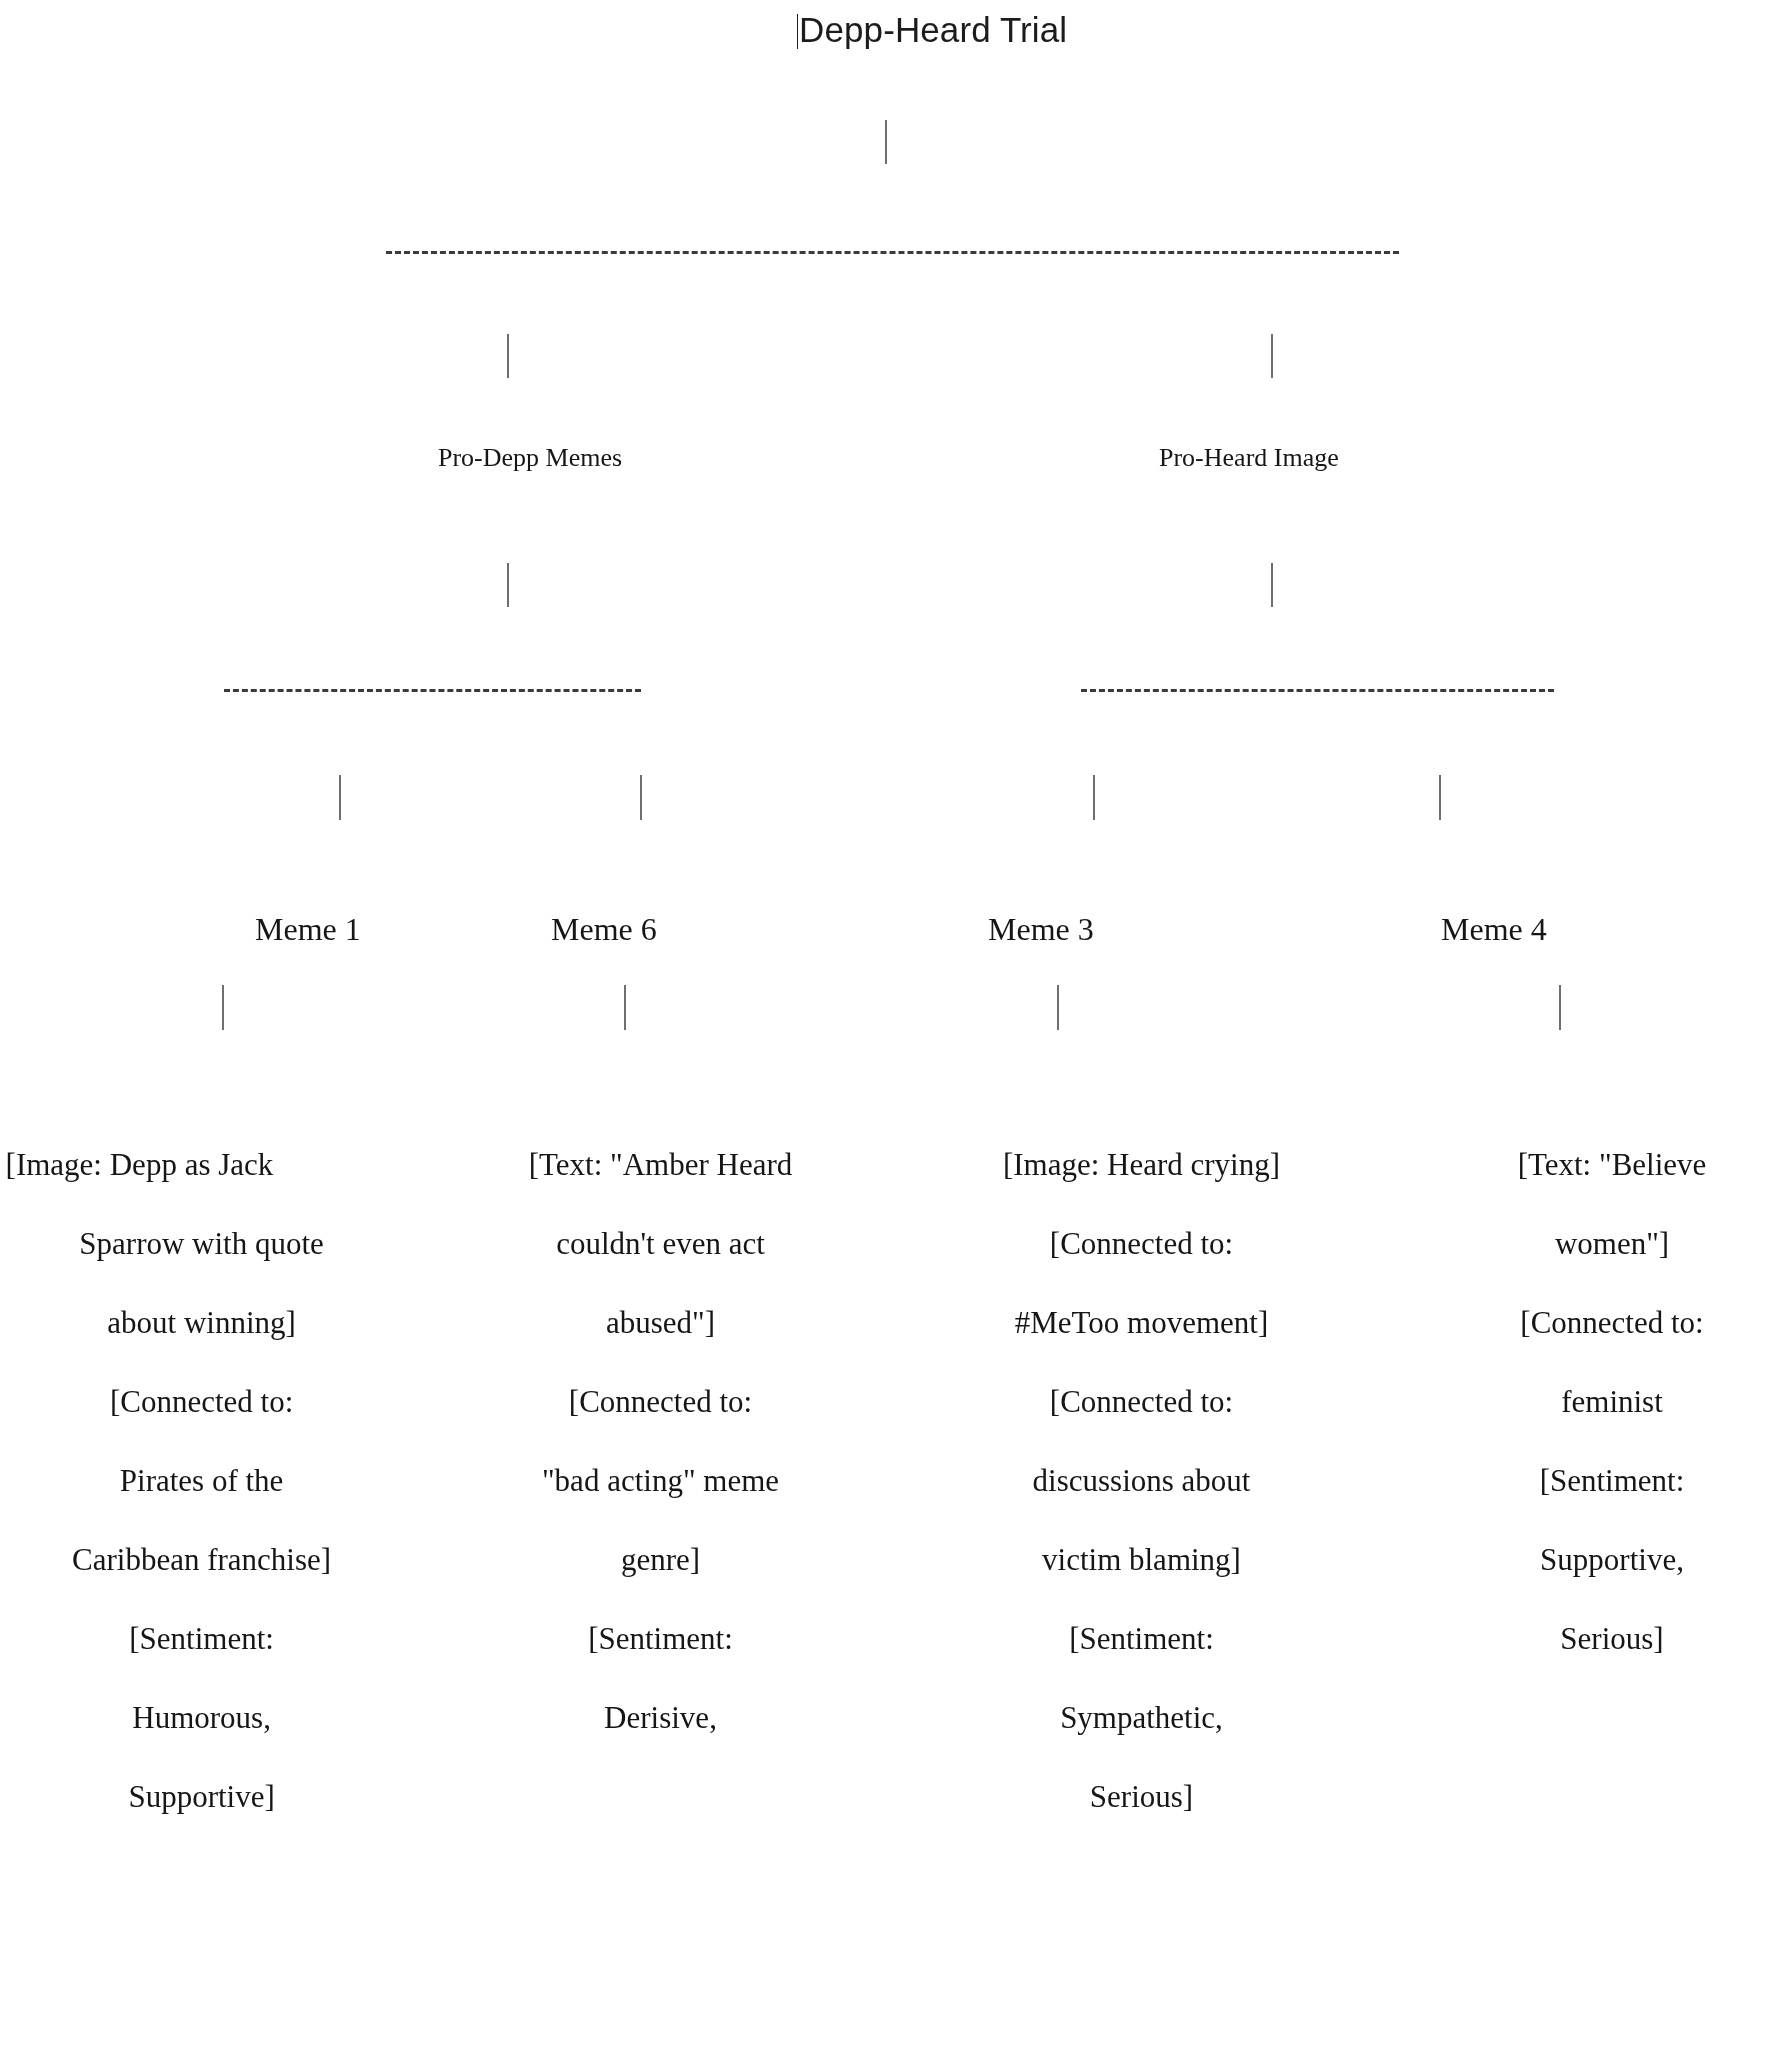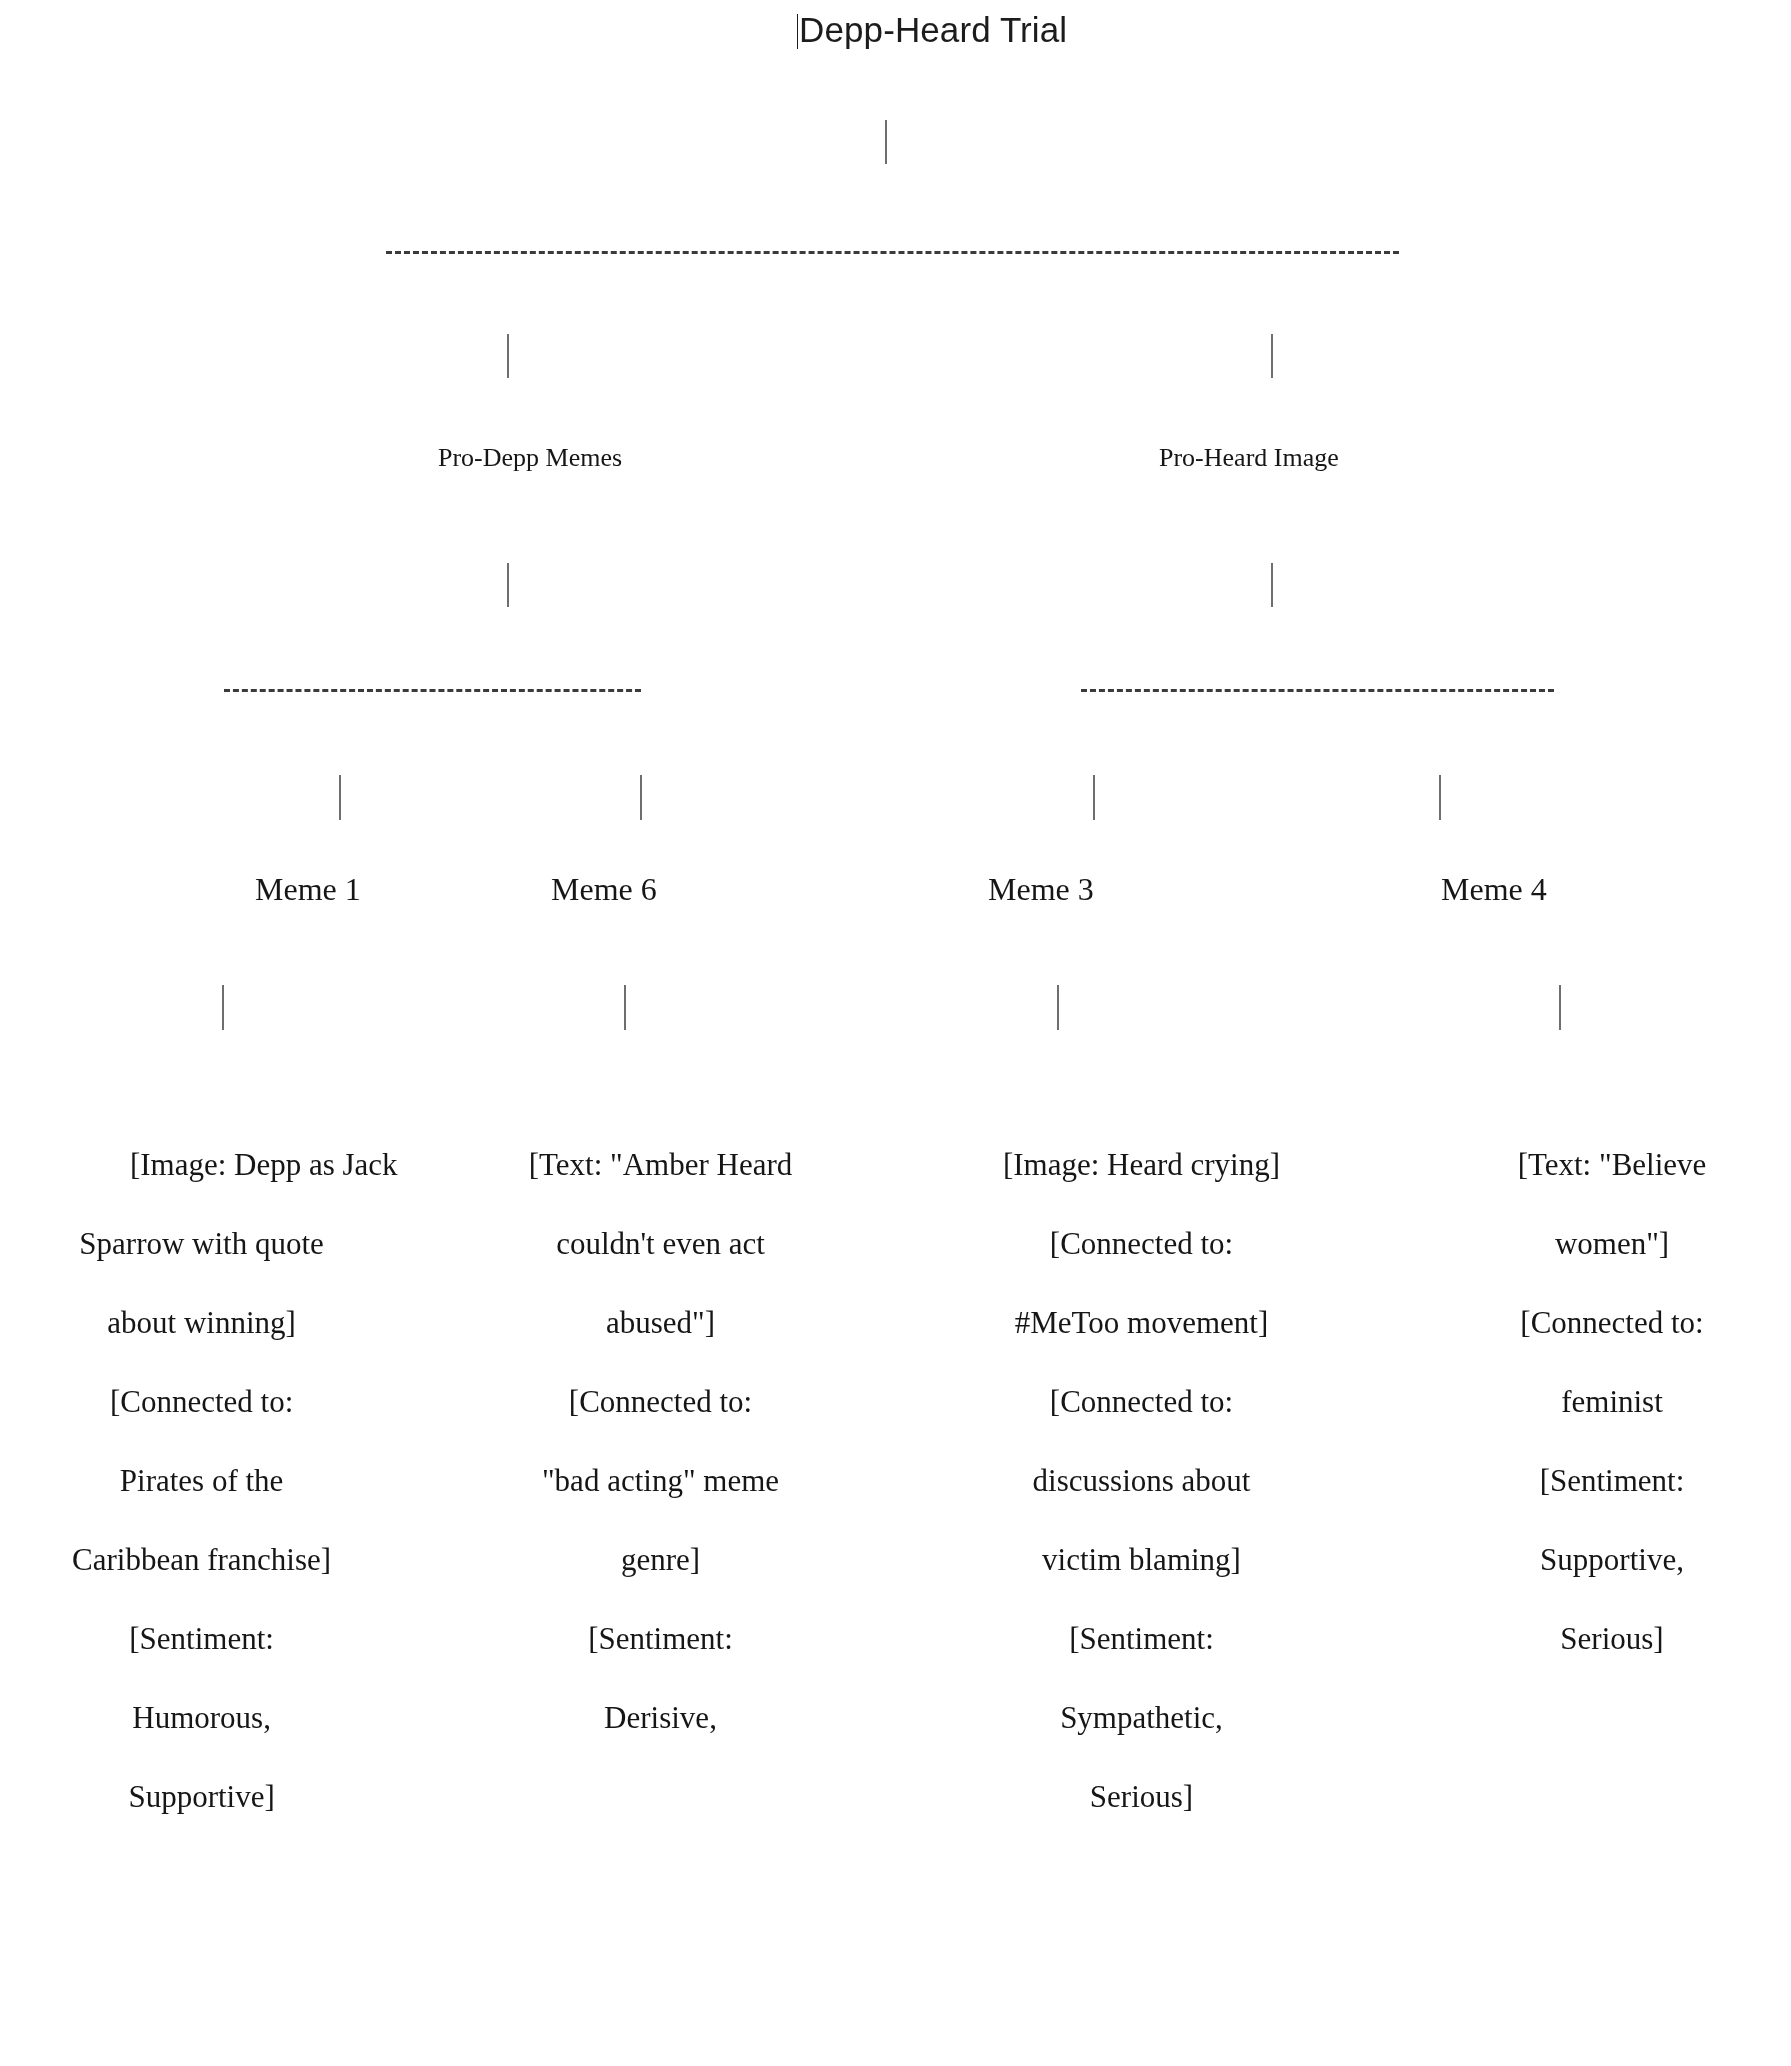--- a/index.html
+++ b/index.html
@@ -64,21 +64,21 @@
   .node-label {
     position: absolute;
     font-family: "Liberation Serif", "DejaVu Serif", serif;
     font-size: 32px;
     line-height: 1.0;
     color: #161616;
     white-space: nowrap;
     transform: translateX(-50%);
   }
   .node-label.lvl2 { font-size: 26px; }
-  .node-label.lvl3 { font-size: 32px; }
+  .node-label.lvl3 { font-size: 32px; margin-top: 40px; }
 
   
   .leaf-col {
     position: absolute;
     top: 1125px;
     font-family: "Liberation Serif", "DejaVu Serif", serif;
     font-size: 31px;
     line-height: 79px;
     color: #161616;
     text-align: center;
@@ -86,21 +86,21 @@
   .leaf-col .ln {
     display: block;
     white-space: nowrap;
   }
   .leaf-col.c1 { left: 5.6px;   width: 392px; }
   .leaf-col.c2 { left: 448px;  width: 425px; }
   .leaf-col.c3 { left: 929px; width: 425px; }
   .leaf-col.c4 { left: 1433px; width: 358px; }
 
   
-  .leaf-col.c1 .ln:nth-child(1) { text-align: right; }
+  .leaf-col.c1 .ln:nth-child(1) { text-align: left; }
 </style>
 </head>
 <body>
 
 <div class="doc">
 
   <div class="title-row">
     <span class="title-text"><span class="caret"></span><span>Depp-Heard Trial</span></span>
   </div>
 

